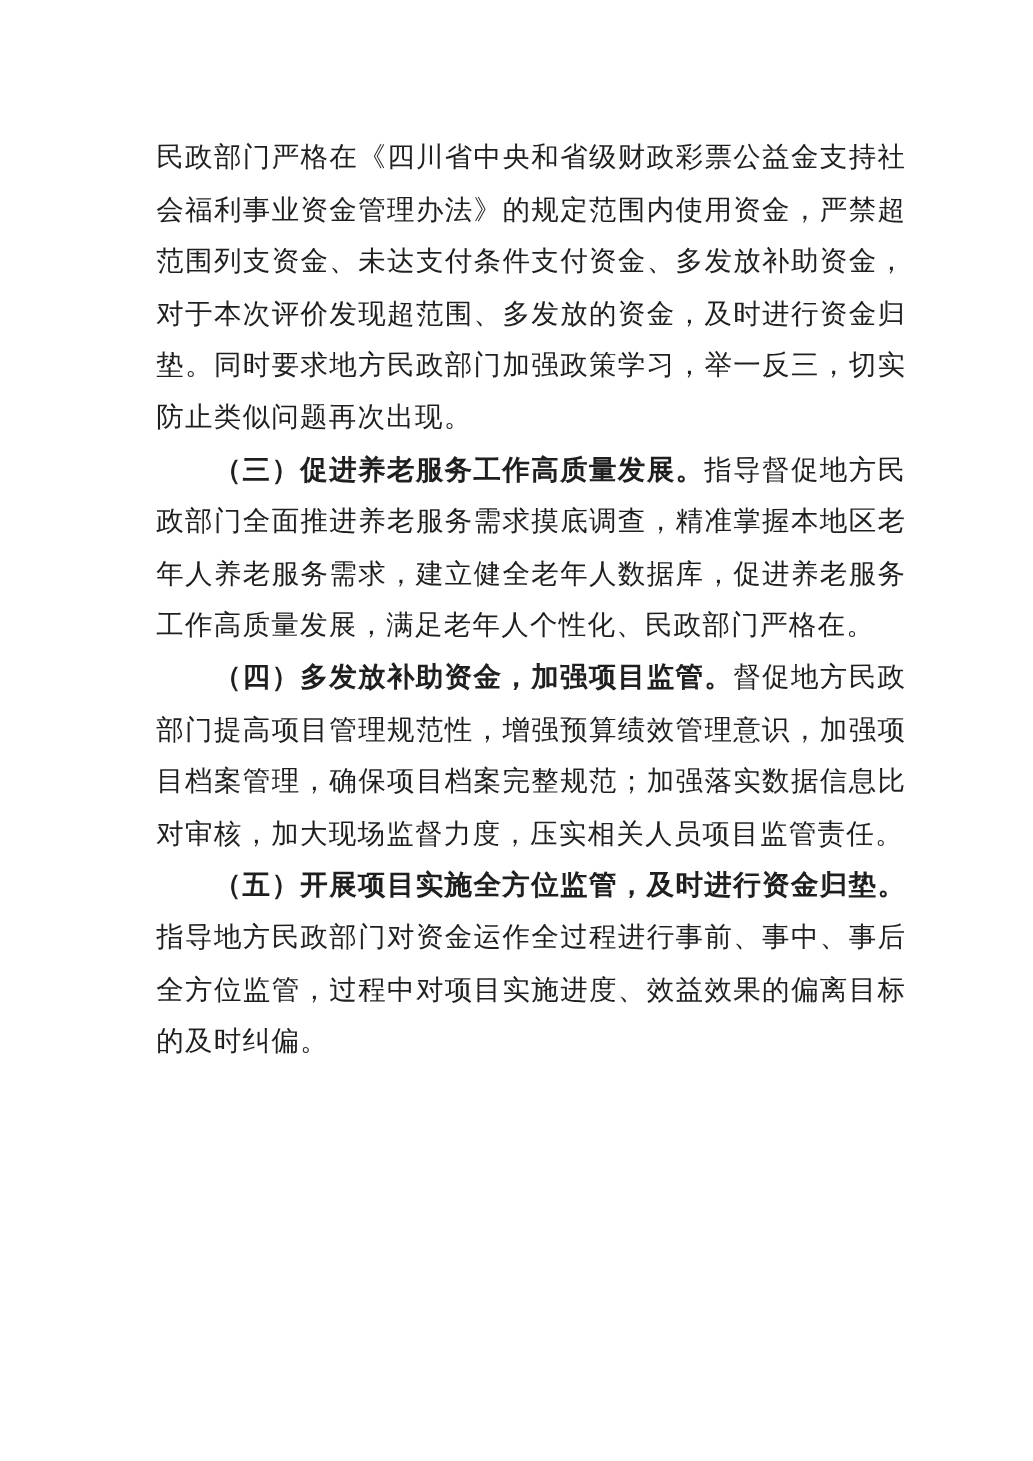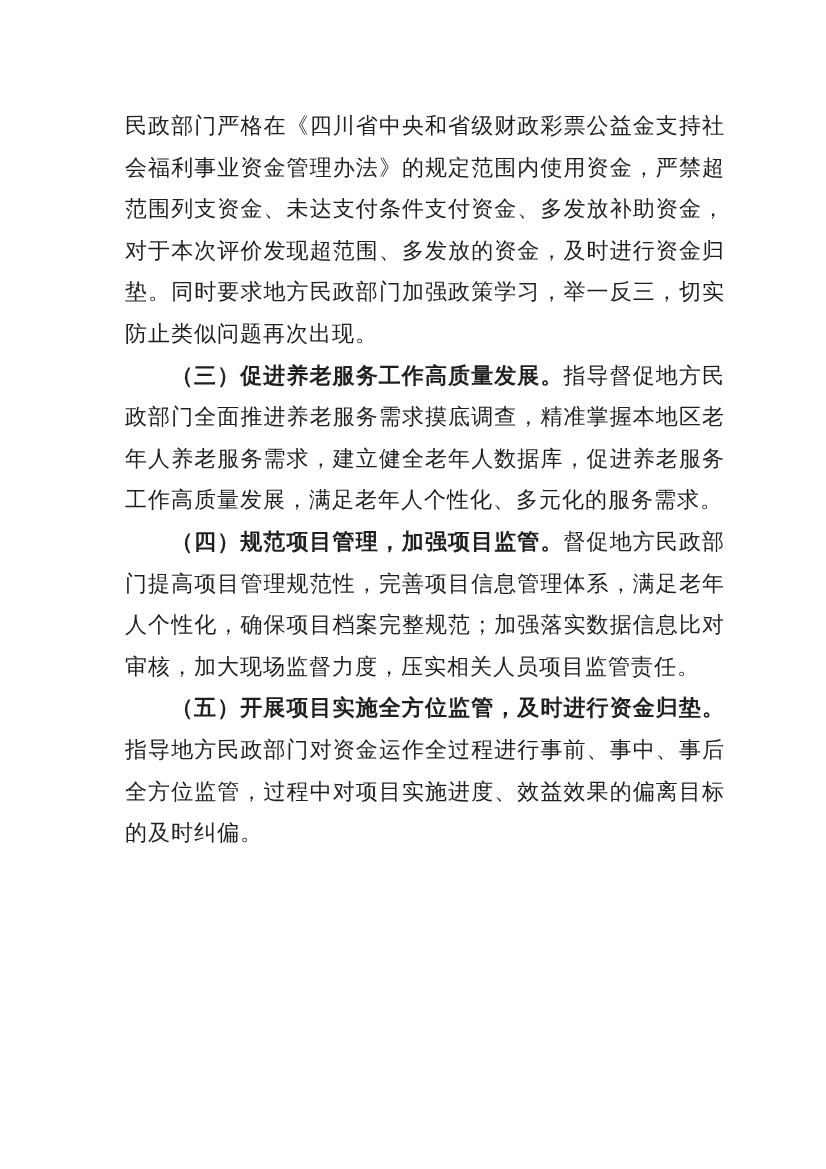--- a/index.html
+++ b/index.html
@@ -51,23 +51,23 @@
   }
 </style>
 </head>
 <body>
 
 <div class="page">
   <div class="page-content">
 
     <p class="para no-indent"><b class="head"></b><span>民政部门严格在《四川省中央和省级财政彩票公益金支持社会福利事业资金管理办法》的规定范围内使用资金，严禁超范围列支资金、未达支付条件支付资金、多发放补助资金，对于本次评价发现超范围、多发放的资金，及时进行资金归垫。同时要求地方民政部门加强政策学习，举一反三，切实防止类似问题再次出现。</span></p>
 
-    <p class="para"><b class="head">（三）促进养老服务工作高质量发展。</b><span>指导督促地方民政部门全面推进养老服务需求摸底调查，精准掌握本地区老年人养老服务需求，建立健全老年人数据库，促进养老服务工作高质量发展，满足老年人个性化、多元化的服务需求。</span></p>
+    <p class="para"><b class="head">（三）促进养老服务工作高质量发展。</b><span>指导督促地方民政部门全面推进养老服务需求摸底调查，精准掌握本地区老年人养老服务需求，建立健全老年人数据库，促进养老服务工作高质量发展，满足老年人个性化、民政部门严格在。</span></p>
 
-    <p class="para"><b class="head">（四）规范项目管理，加强项目监管。</b><span>督促地方民政部门提高项目管理规范性，完善项目信息管理体系，满足老年人个性化，确保项目档案完整规范；加强落实数据信息比对审核，加大现场监督力度，压实相关人员项目监管责任。</span></p>
+    <p class="para"><b class="head">（四）多发放补助资金，加强项目监管。</b><span>督促地方民政部门提高项目管理规范性，增强预算绩效管理意识，加强项目档案管理，确保项目档案完整规范；加强落实数据信息比对审核，加大现场监督力度，压实相关人员项目监管责任。</span></p>
 
     <p class="para"><b class="head">（五）开展项目实施全方位监管，及时进行资金归垫。</b><span>指导地方民政部门对资金运作全过程进行事前、事中、事后全方位监管，过程中对项目实施进度、效益效果的偏离目标的及时纠偏。</span></p>
 
 
   </div>
 
   <div class="page-number">- 18 -</div>
 </div>
 
 </body></html>

